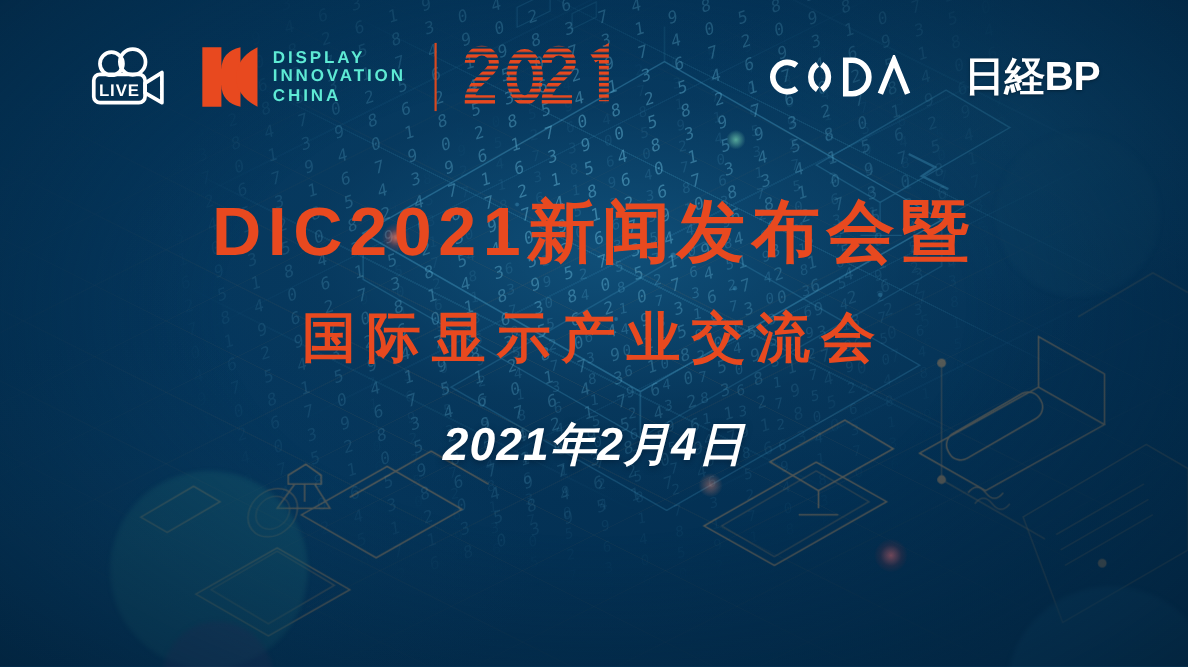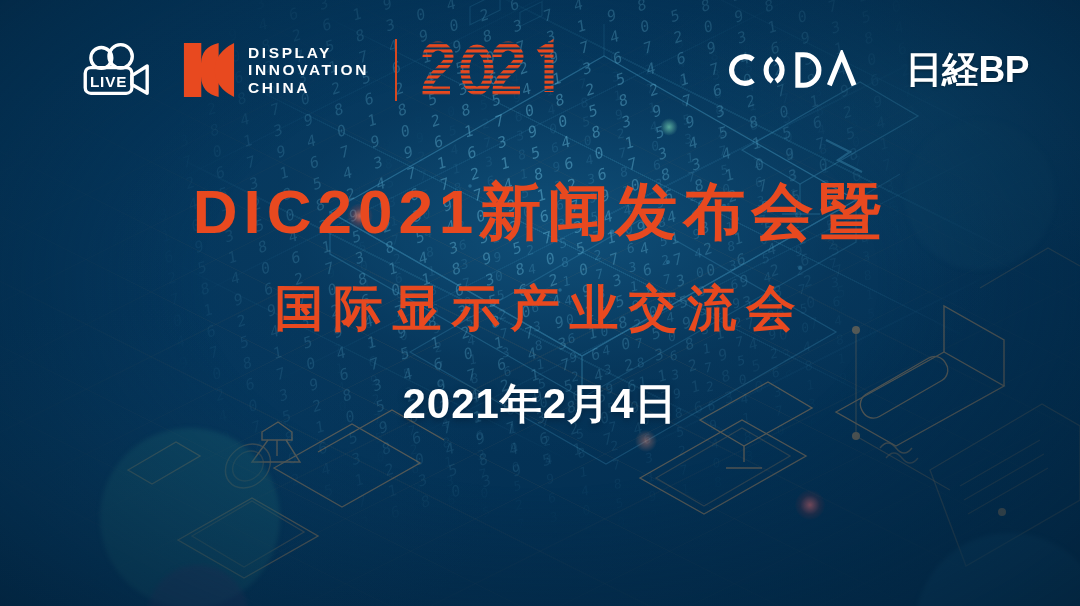--- a/index.html
+++ b/index.html
@@ -91,32 +91,32 @@
     background:radial-gradient(ellipse 78% 86% at 50% 46%, rgba(0,0,0,0) 40%, rgba(2,33,58,.55) 78%, rgba(2,28,50,.8) 100%);
   }
 
   
   .header{
     position:absolute;left:0;top:0;width:1080px;height:140px;
     display:flex;align-items:center;
     z-index:6;
   }
   .hdr-left{display:flex;align-items:center;margin-left:78px;}
-  .hdr-right{display:flex;align-items:flex-end;margin-left:auto;margin-right:51px;}
+  .hdr-right{display:flex;align-items:flex-end;margin-left:auto;margin-right:80px;}
 
   
   .live-icon{width:74px;height:60px;display:block;}
 
   
   .dic-mark{width:54px;height:58px;display:block;margin-left:30px;}
 
   
   .dic-words{
     margin-left:12px;
-    color:#ffffff;
+    color:#5eead4;
     font-weight:bold;
     font-size:15.5px;
     line-height:17.5px;
     letter-spacing:2.6px;
   }
   .dic-words div{white-space:nowrap;}
 
   .divider{
     width:2px;height:62px;background:#d8481f;
     margin:0 24px 0 26px;
@@ -156,20 +156,21 @@
     top:272px;
     font-size:49px;line-height:72px;
     letter-spacing:10px;
   }
   .title-date{
     position:absolute;top:378px;width:1080px;text-align:center;
     color:#ffffff;font-weight:bold;
     font-size:42px;line-height:52px;letter-spacing:1px;
     text-shadow:0 2px 6px rgba(0,20,40,.5);
     white-space:nowrap;
+    font-style:italic;
   }
 </style>
 </head>
 <body>
 
 <div id="banner">
 
   <div class="bg-layer bg-base"></div>
   <div class="bg-layer bg-iso"></div>
   <div class="bg-layer bg-circuit"></div>

